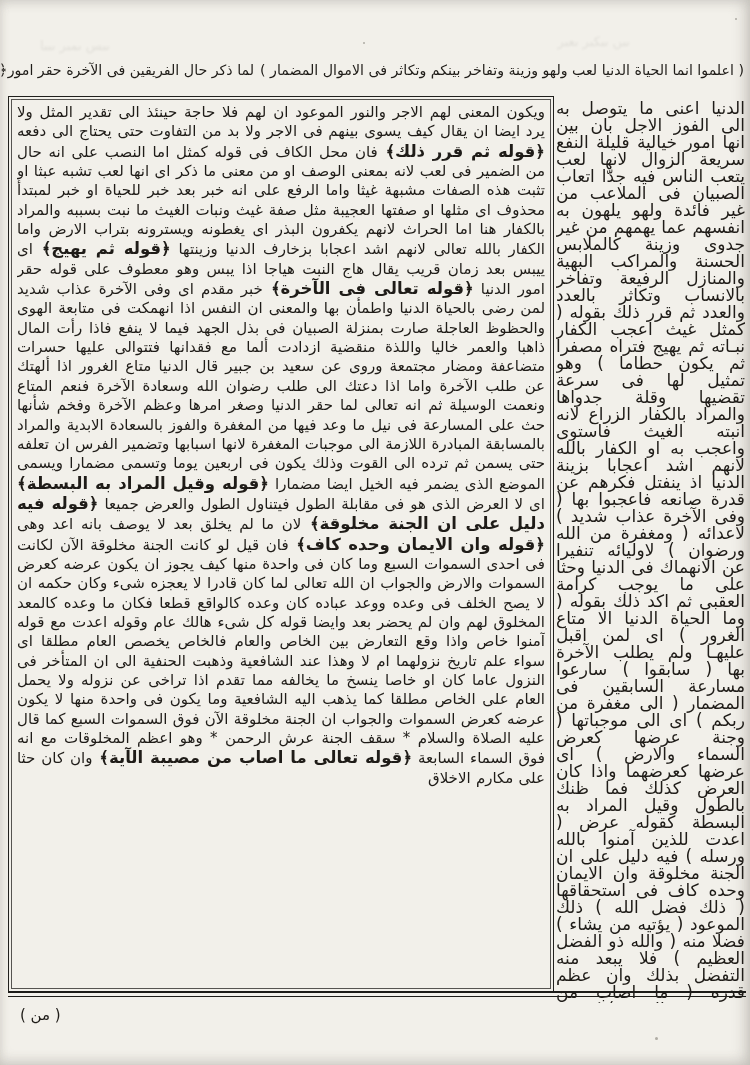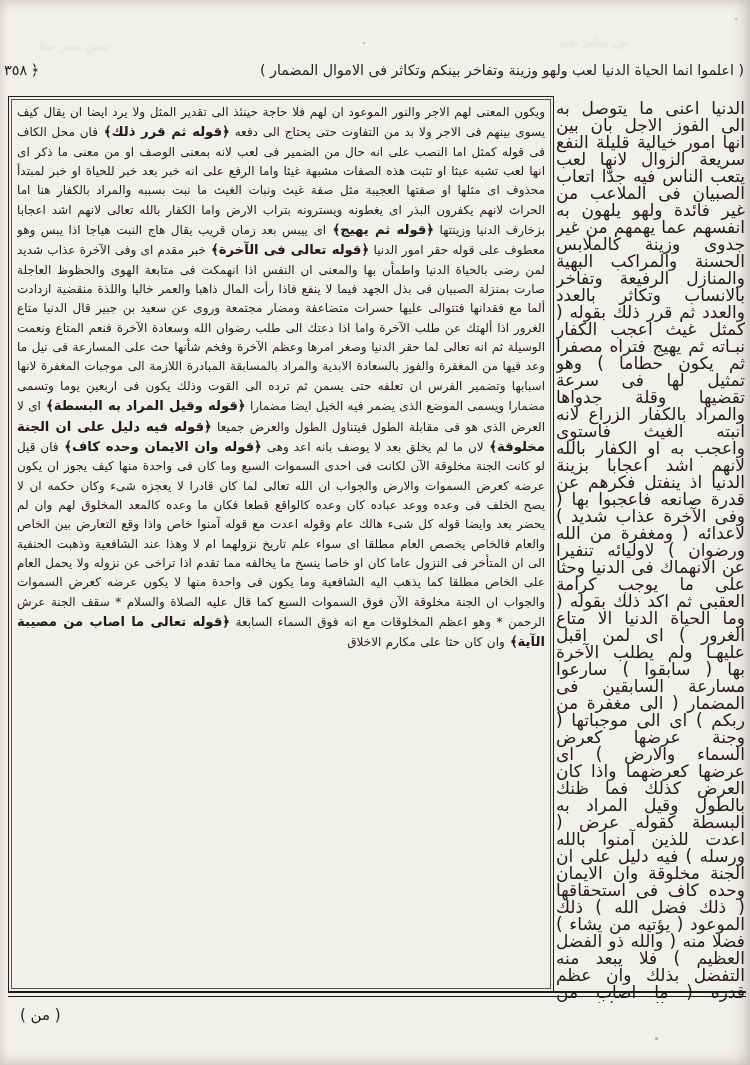--- a/index.html
+++ b/index.html
@@ -40,21 +40,21 @@
   .frame{
     position:absolute;left:8px;top:96px;width:546px;height:896px;
     border:1.7px solid #21201d;
     box-sizing:border-box;
   }
   .frame::before{
     content:"";position:absolute;inset:2px;border:1px solid rgba(33,32,29,.75);pointer-events:none;
   }
   .hashiya{
     position:absolute;inset:6px 8px 5px 8px;
-    font-size:12px;line-height:19.35px;
+    font-size:15px;line-height:19.35px;
     text-align:justify;text-justify:inter-word;
     overflow:hidden;
     word-spacing:.5px;
   }
   .lemma{font-weight:bold;font-size:1.1em;letter-spacing:.2px;}
 
   
   .bottom-rule{
     position:absolute;left:8px;top:991px;width:738px;height:6px;
     border-top:2.6px solid #1c1b18;border-bottom:1.3px solid #1c1b18;
@@ -67,20 +67,21 @@
 </head>
 <body>
 
 <div class="page">
 
   <div class="smudge" style="top:38px;right:640px;">ىىس ىمىر ىںٮا</div>
   <div class="smudge" style="top:34px;right:120px;">ٮٮں ٮىكىر ٮعىر</div>
 
   <div class="header">
     <span class="verse">( اعلموا انما الحياة الدنيا لعب ولهو وزينة وتفاخر بينكم وتكاثر فى الاموال المضمار )</span>
+    <span class="gloss">لما ذكر حال الفريقين فى الآخرة حقر امور</span>
     <span class="pagenum-wrap">
       <span class="orn">﴿</span>
       <span>٣٥٨</span>
 
     </span>
 
   </div>
 
   <div class="matn">الدنيا اعنى ما يتوصل به الى الفوز الاجل بان بين انها امور خيالية قليلة النفع سريعة الزوال لانها لعب يتعب الناس فيه جدّا اتعاب الصبيان فى الملاعب من غير فائدة ولهو يلهون به انفسهم عما يهمهم من غير جدوى وزينة كالملابس الحسنة والمراكب البهية والمنازل الرفيعة وتفاخر بالانساب وتكاثر بالعدد والعدد ثم قرر ذلك بقوله ( كمثل غيث اعجب الكفار نبـاته ثم يهيج فتراه مصفرا ثم يكون حطاما ) وهو تمثيل لها فى سرعة تقضيها وقلة جدواها والمراد بالكفار الزراع لانه انبته الغيث فاستوى واعجب به او الكفار بالله لانهم اشد اعجابا بزينة الدنيا اذ ينفتل فكرهم عن قدرة صانعه فاعجبوا بها ( وفى الآخرة عذاب شديد ) لاعدائه ( ومغفرة من الله ورضوان ) لاوليائه تنفيرا عن الانهماك فى الدنيا وحثا على ما يوجب كرامة العقبى ثم اكد ذلك بقوله ( وما الحياة الدنيا الا متاع الغرور ) اى لمن اقبل عليهـا ولم يطلب الآخرة بها ( سابقوا ) سارعوا مسارعة السابقين فى المضمار ( الى مغفرة من ربكم ) اى الى موجباتها ( وجنة عرضها كعرض السماء والارض ) اى عرضها كعرضهما واذا كان العرض كذلك فما ظنك بالطول وقيل المراد به البسطة كقوله عرض ( اعدت للذين آمنوا بالله ورسله ) فيه دليل على ان الجنة مخلوقة وان الايمان وحده كاف فى استحقاقها ( ذلك فضل الله ) ذلك الموعود ( يؤتيه من يشاء ) فضلا منه ( والله ذو الفضل العظيم ) فلا يبعد منه التفضل بذلك وان عظم قدره ( ما اصاب من مصيبة فى الارض ) كجدب وعاهة ( ولا فى انفسكم ) كمرض وآفة ( الا فى كتاب ) مثبتة فى اللوح فى علم الله تعالى ( من قبل ان نبرأها ) نخلقها والضمير للمصيبة او للانفس ( ان ذلك ) ان ثبتها ( على الله يسير ) لاستغنائه فيه عن العدة والمدة</div>
 

